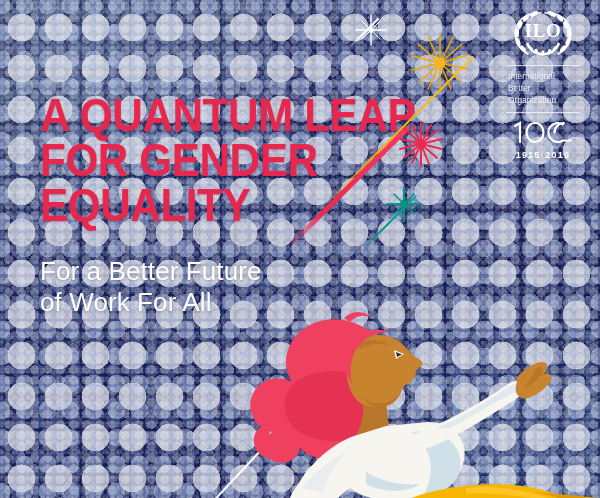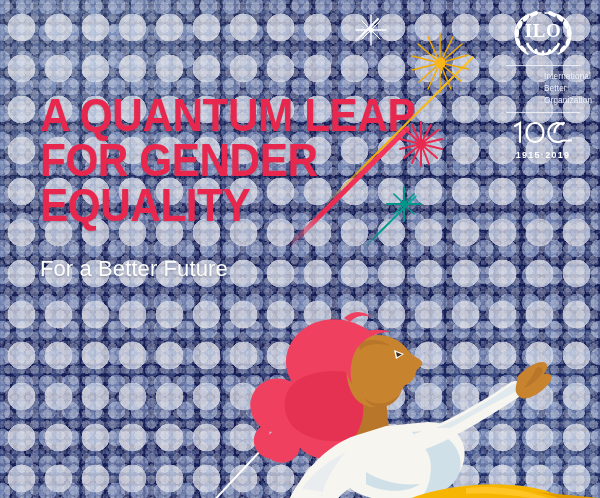--- a/index.html
+++ b/index.html
@@ -56,34 +56,34 @@
     position:absolute;left:40px;top:62px;width:350px;
     color:#e8274f;font-weight:700;font-size:46px;line-height:.98;
     letter-spacing:-.5px;text-transform:uppercase;
     font-family:"Liberation Sans Narrow","Liberation Sans", sans-serif;
     transform:scaleX(.92);transform-origin:left top;
     text-shadow:0 1px 2px rgba(0,0,0,.18);
   }
   .headline .ln{display:block;white-space:nowrap;}
   .subtitle{
     position:absolute;left:40px;top:256px;width:330px;
-    color:#fdfdfd;font-weight:400;font-size:22px;line-height:1.18;
+    color:#fdfdfd;font-weight:400;font-size:26px;line-height:1.18;
     letter-spacing:.1px;text-shadow:0 1px 3px rgba(0,0,0,.25);
   }
   .subtitle .ln{display:block;white-space:nowrap;}
 
   
   .logo{position:absolute;right:16px;top:8px;width:82px;text-align:center;color:#fff;}
   .logo .emblem{display:block;margin:0 auto;}
   .logo .rule{height:1px;background:rgba(255,255,255,.72);margin:5px 4px;}
   .logo .orgname{
     font-size:8.2px;line-height:1.45;letter-spacing:.15px;text-align:left;
     padding-left:6px;color:#f2f4fb;font-family:"Liberation Sans", sans-serif;
   }
-  .logo .orgname span{display:block;margin-left:36px;}
+  .logo .orgname span{display:block;}
   .cent{margin-top:6px;}
   .cent .years{
     font-size:9px;letter-spacing:1.3px;font-weight:700;margin-top:1px;color:#fff;
     font-family:"Liberation Sans", sans-serif;
   }
 
   
   .figure{position:absolute;left:236px;top:292px;width:364px;height:206px;}
   .figure svg{display:block;}
 </style>
@@ -174,20 +174,21 @@
   </div>
 
   <h1 class="headline">
     <span class="ln">A Quantum Leap</span>
     <span class="ln">For Gender</span>
     <span class="ln">Equality</span>
   </h1>
 
   <div class="subtitle">
     <span class="ln">For a Better Future</span>
+    <span class="ln">of Work For All</span>
   </div>
 
   <div class="logo">
 
     <svg class="emblem" width="66" height="52" viewBox="0 0 66 52">
       <g fill="none" stroke="#ffffff" stroke-width="1.5" stroke-linecap="round">
 
         <path d="M31 5 C19 4 9 10 6 20 C3 30 8 41 18 46"></path>
 
         <path d="M35 5 C47 4 57 10 60 20 C63 30 58 41 48 46"></path>

